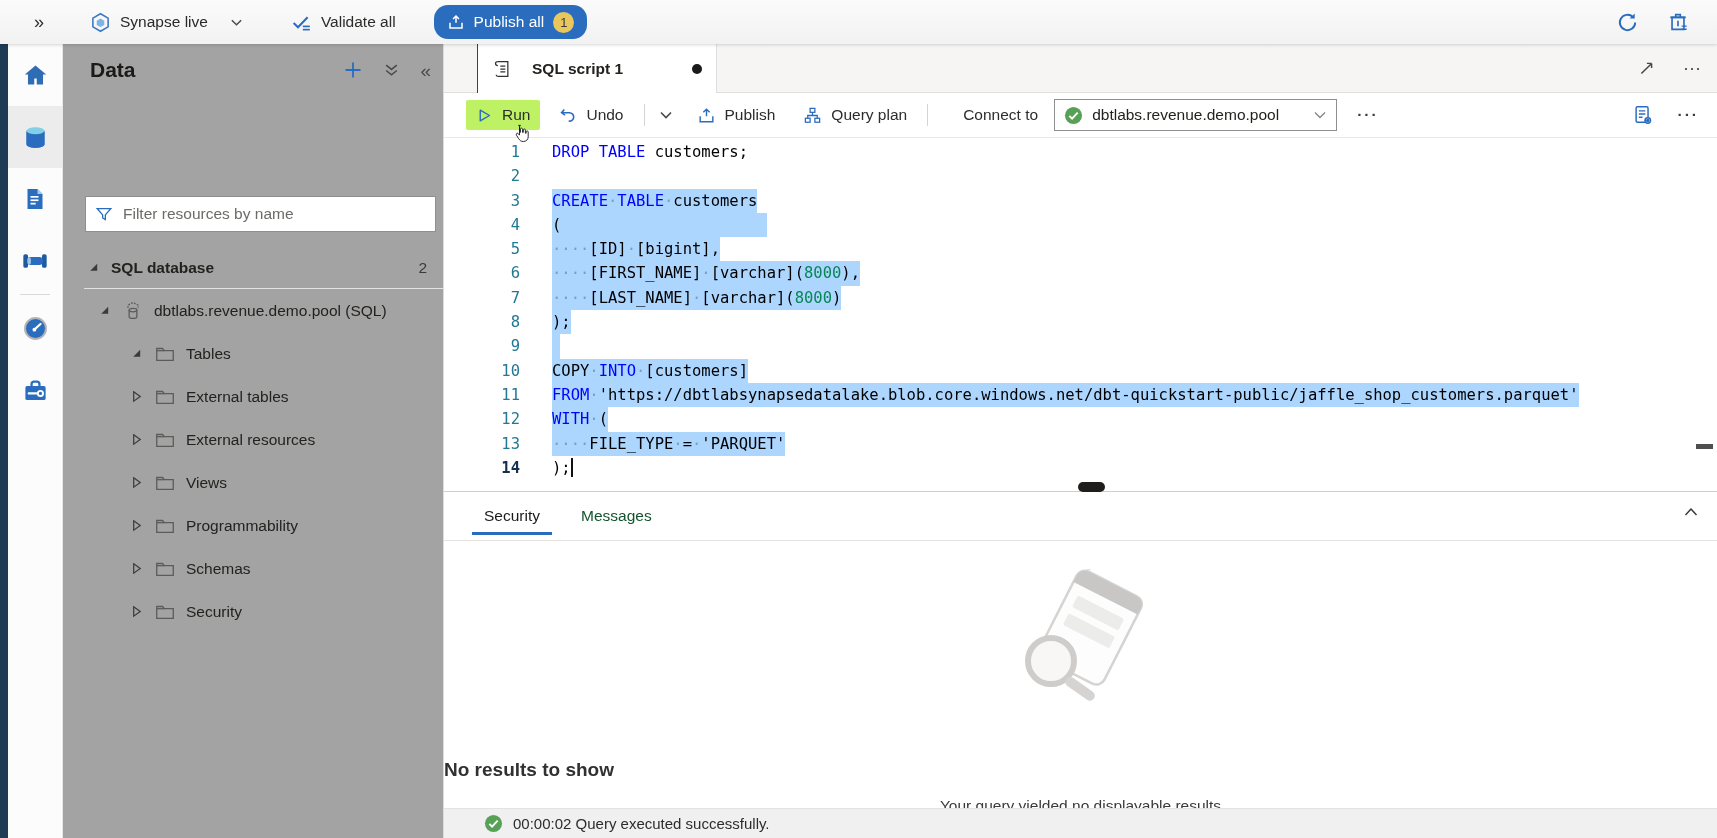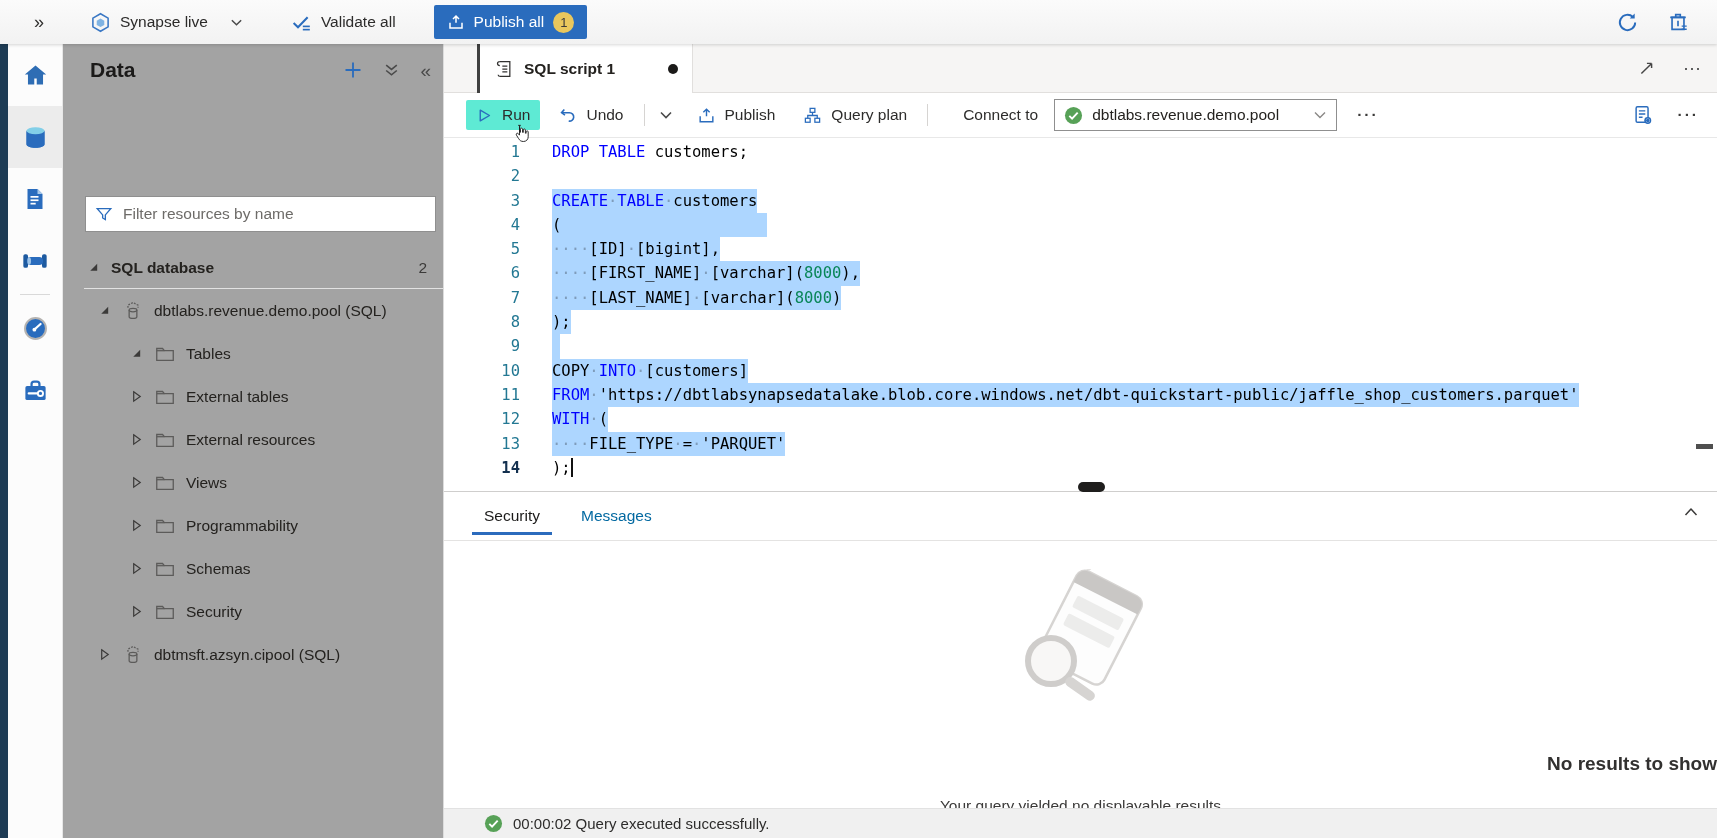--- a/index.html
+++ b/index.html
@@ -9,21 +9,21 @@
 
   
   .topbar{position:absolute;left:0;top:0;right:0;height:44px;z-index:30;
     background:linear-gradient(#fbfbfb,#f2f2f2);box-shadow:0 1px 3px rgba(0,0,0,.16);
     display:flex;align-items:center;}
   .tb-expand{margin-left:34px;font-size:18px;color:#323130;cursor:pointer}
   .tb-env{margin-left:46px;display:flex;align-items:center;gap:9px;font-size:15.5px;color:#2b2a29}
   .tb-chev{margin-left:22px;color:#4a4a4a}
   .tb-validate{margin-left:48px;display:flex;align-items:center;gap:9px;font-size:15.5px}
   .tb-publish{margin-left:38px;height:34px;background:#2a6cbd;color:#fff;border:none;
-    display:flex;align-items:center;gap:9px;padding:0 13px;border-radius:2px;font-size:15.5px;
+    display:flex;align-items:center;gap:9px;padding:0 13px;border-radius:14px;font-size:15.5px;
     font-family:inherit;cursor:pointer}
   .tb-badge{width:21px;height:21px;border-radius:50%;background:#edc therein} 
   .tb-badge{width:21px;height:21px;border-radius:50%;background:#e9c75d;color:#3b3a39;
     font-size:13px;display:flex;align-items:center;justify-content:center}
   .tb-spacer{flex:1}
   .tb-icon{margin-right:28px;cursor:pointer}
 
   
   .edgestrip{position:absolute;left:0;top:44px;width:8px;bottom:0;background:#1e3c55;z-index:20}
   .rail{position:absolute;left:8px;top:44px;width:54px;bottom:0;background:#fcfcfc;
@@ -55,32 +55,32 @@
   .trow.section{padding-left:25px;font-weight:700;position:relative}
   .trow.section::after{content:"";position:absolute;left:22px;right:0;bottom:0;border-bottom:1px solid #e2e2e2}
   .trow .count{margin-left:auto;margin-right:16px;font-weight:400;color:#3b3a39}
   .trow.lvl1{padding-left:36px}
   .trow.lvl2{padding-left:68px}
 
   
   .main{position:absolute;left:444px;top:44px;right:0;bottom:0;background:#fff;z-index:5}
   .tabstrip{position:absolute;top:0;left:0;right:0;height:49px;background:#f6f5f4;
     border-bottom:1px solid #e1dfdd;box-sizing:border-box}
-  .etab{position:absolute;left:33px;top:0;height:49px;width:216px;background:#fff;
-    border-left:3px solid #404040;border-right:1px solid #e1dfdd;display:flex;align-items:center;
-    padding:0 14px;gap:10px;box-sizing:border-box;cursor:pointer}
+  .etab{position:absolute;left:33px;top:0;height:49px;width:240px;background:#fff;
+    border-left:1px solid #404040;border-right:1px solid #e1dfdd;display:flex;align-items:center;
+    padding:0 14px;gap:20px;box-sizing:border-box;cursor:pointer}
   .etab-title{font-size:15.5px;font-weight:700;color:#24221f}
   .etab-dot{margin-left:auto;width:10px;height:10px;border-radius:50%;background:#1b1a19}
   .strip-icons{position:absolute;right:16px;top:0;height:49px;display:flex;align-items:center;gap:28px}
   .strip-icons .gl{font-size:18px;color:#454545;cursor:pointer}
 
   .toolbar{position:absolute;top:49px;left:0;right:0;height:45px;background:#fff;
     border-bottom:1px solid #e8e8e8;display:flex;align-items:center;font-size:15.5px;color:#2d2c2b;box-sizing:border-box}
   .tbtn{display:flex;align-items:center;gap:9px;cursor:pointer;padding:6px 10px;border-radius:2px}
-  .tbtn.hovered{background:#5eead4}
+  .tbtn.hovered{background:#bef264}
   .tb-run{margin-left:22px}
   .tb-undo{margin-left:8px}
   .tdiv{width:1px;height:22px;background:#d6d4d2;margin:0 10px}
   .tchev{color:#4a4a4a;cursor:pointer;padding:4px}
   .tb-connect{font-weight:400;margin-left:25px}
   .tb-pool{margin-left:16px;width:283px;height:32px;border:1px solid #8f8f8f;display:flex;
     align-items:center;padding:0 9px;gap:9px;box-sizing:border-box;cursor:pointer;background:#fff}
   .tb-pool .pool-name{flex:1;font-size:15.5px;color:#24221f;white-space:nowrap;overflow:hidden}
   .tb-more{margin-left:20px;letter-spacing:2px;font-weight:700;color:#3b3a39;cursor:pointer}
   .tb-right{margin-left:auto;display:flex;align-items:center;gap:24px;margin-right:18px}
@@ -99,30 +99,30 @@
   .tk-w{color:#7f9cba}.tk-sp{color:transparent}
   .caret{display:inline-block;width:2px;height:19px;background:#111;vertical-align:-4px}
   .ruler-dash{position:absolute;right:4px;top:306px;width:17px;height:5px;background:#4f4f4f}
 
   .split-handle{position:absolute;left:634px;top:438px;width:27px;height:10px;background:#1f1e1d;
     border-radius:5px;cursor:row-resize;z-index:6}
 
   
   .rtabs{position:absolute;top:447px;left:0;right:0;height:50px;border-top:1px solid #cfcecd;
     border-bottom:1px solid #e4e3e2;box-sizing:border-box;display:flex;align-items:flex-start;background:#fff}
-  .rtab{margin-top:9px;padding:6px 4px;font-size:15.5px;color:#0369a1;position:relative;cursor:pointer}
+  .rtab{margin-top:9px;padding:6px 4px;font-size:15.5px;color:#14532d;position:relative;cursor:pointer}
   .rtab.first{margin-left:36px}
   .rtab.second{margin-left:33px}
   .rtab.active{color:#1b1a19}
   .rtab.active::after{content:"";position:absolute;left:-8px;right:-8px;bottom:-4px;height:3px;background:#2b6bbd}
   .rtabs .collapse{margin-left:auto;margin-right:18px;margin-top:12px;cursor:pointer}
 
   .rbody{position:absolute;top:497px;left:0;right:0;height:311px;background:#fff}
   .ill{position:absolute;top:28px;left:50%;transform:translateX(-50%)}
-  .rtitle{position:absolute;top:212px;left:0;right:0;text-align:right;font-size:19px;font-weight:700;color:#323130}
+  .rtitle{position:absolute;top:218px;left:0;right:0;text-align:left;font-size:19px;font-weight:700;color:#323130}
   .rsub{position:absolute;top:256px;left:0;right:0;text-align:center;font-size:15.5px;color:#3b3a39}
 
   .statusbar{position:absolute;left:0;right:0;bottom:0;height:30px;background:#f0f0f0;
     border-top:1px solid #e2e2e2;display:flex;align-items:center;padding-left:40px;gap:10px;
     font-size:15px;color:#2d2c2b;box-sizing:border-box}
 
   .hand-cursor{position:absolute;left:513px;top:124px;z-index:50;pointer-events:none}
 </style>
 </head>
 <body>
@@ -396,35 +396,20 @@
           </span>
         <span class="ticon">
             <svg width="22" height="22" viewBox="0 0 24 24" fill="none" stroke="#5c5b5a" stroke-width="1.4">
               <path d="M3 6h6.3l2 2.4H21V19H3z"></path>
               <path d="M3 8.4h8.3"></path>
             </svg>
           </span>
         <span>Security</span>
       </div>
 
-      <div class="trow lvl1">
-        <span class="exp">
-            <svg width="13" height="13" viewBox="0 0 14 14">
-              <path d="M4 2l7 5-7 5z" fill="none" stroke="#3b3a39" stroke-width="1.3"></path>
-            </svg>
-          </span>
-        <span class="ticon">
-            <svg width="22" height="22" viewBox="0 0 24 24" fill="none" stroke="#5c5b5a" stroke-width="1.4">
-              <path d="M6.5 8.5V5.6L12 2.8l5.5 2.8v2.9" stroke-dasharray="2 1.4"></path>
-              <ellipse cx="12" cy="11" rx="4.2" ry="1.9"></ellipse>
-              <path d="M7.8 11v7.2c0 1 1.9 1.9 4.2 1.9s4.2-.9 4.2-1.9V11"></path>
-            </svg>
-          </span>
-        <span>dbtmsft.azsyn.cipool (SQL)</span>
-      </div>
     </div>
   </div>
 
   <div class="main">
 
     <div class="tabstrip">
       <div class="etab">
         <span>
           <svg width="20" height="20" viewBox="0 0 24 24" fill="none" stroke="#323130" stroke-width="1.5">
               <path d="M7 3.2h12v17.6H7"></path>

